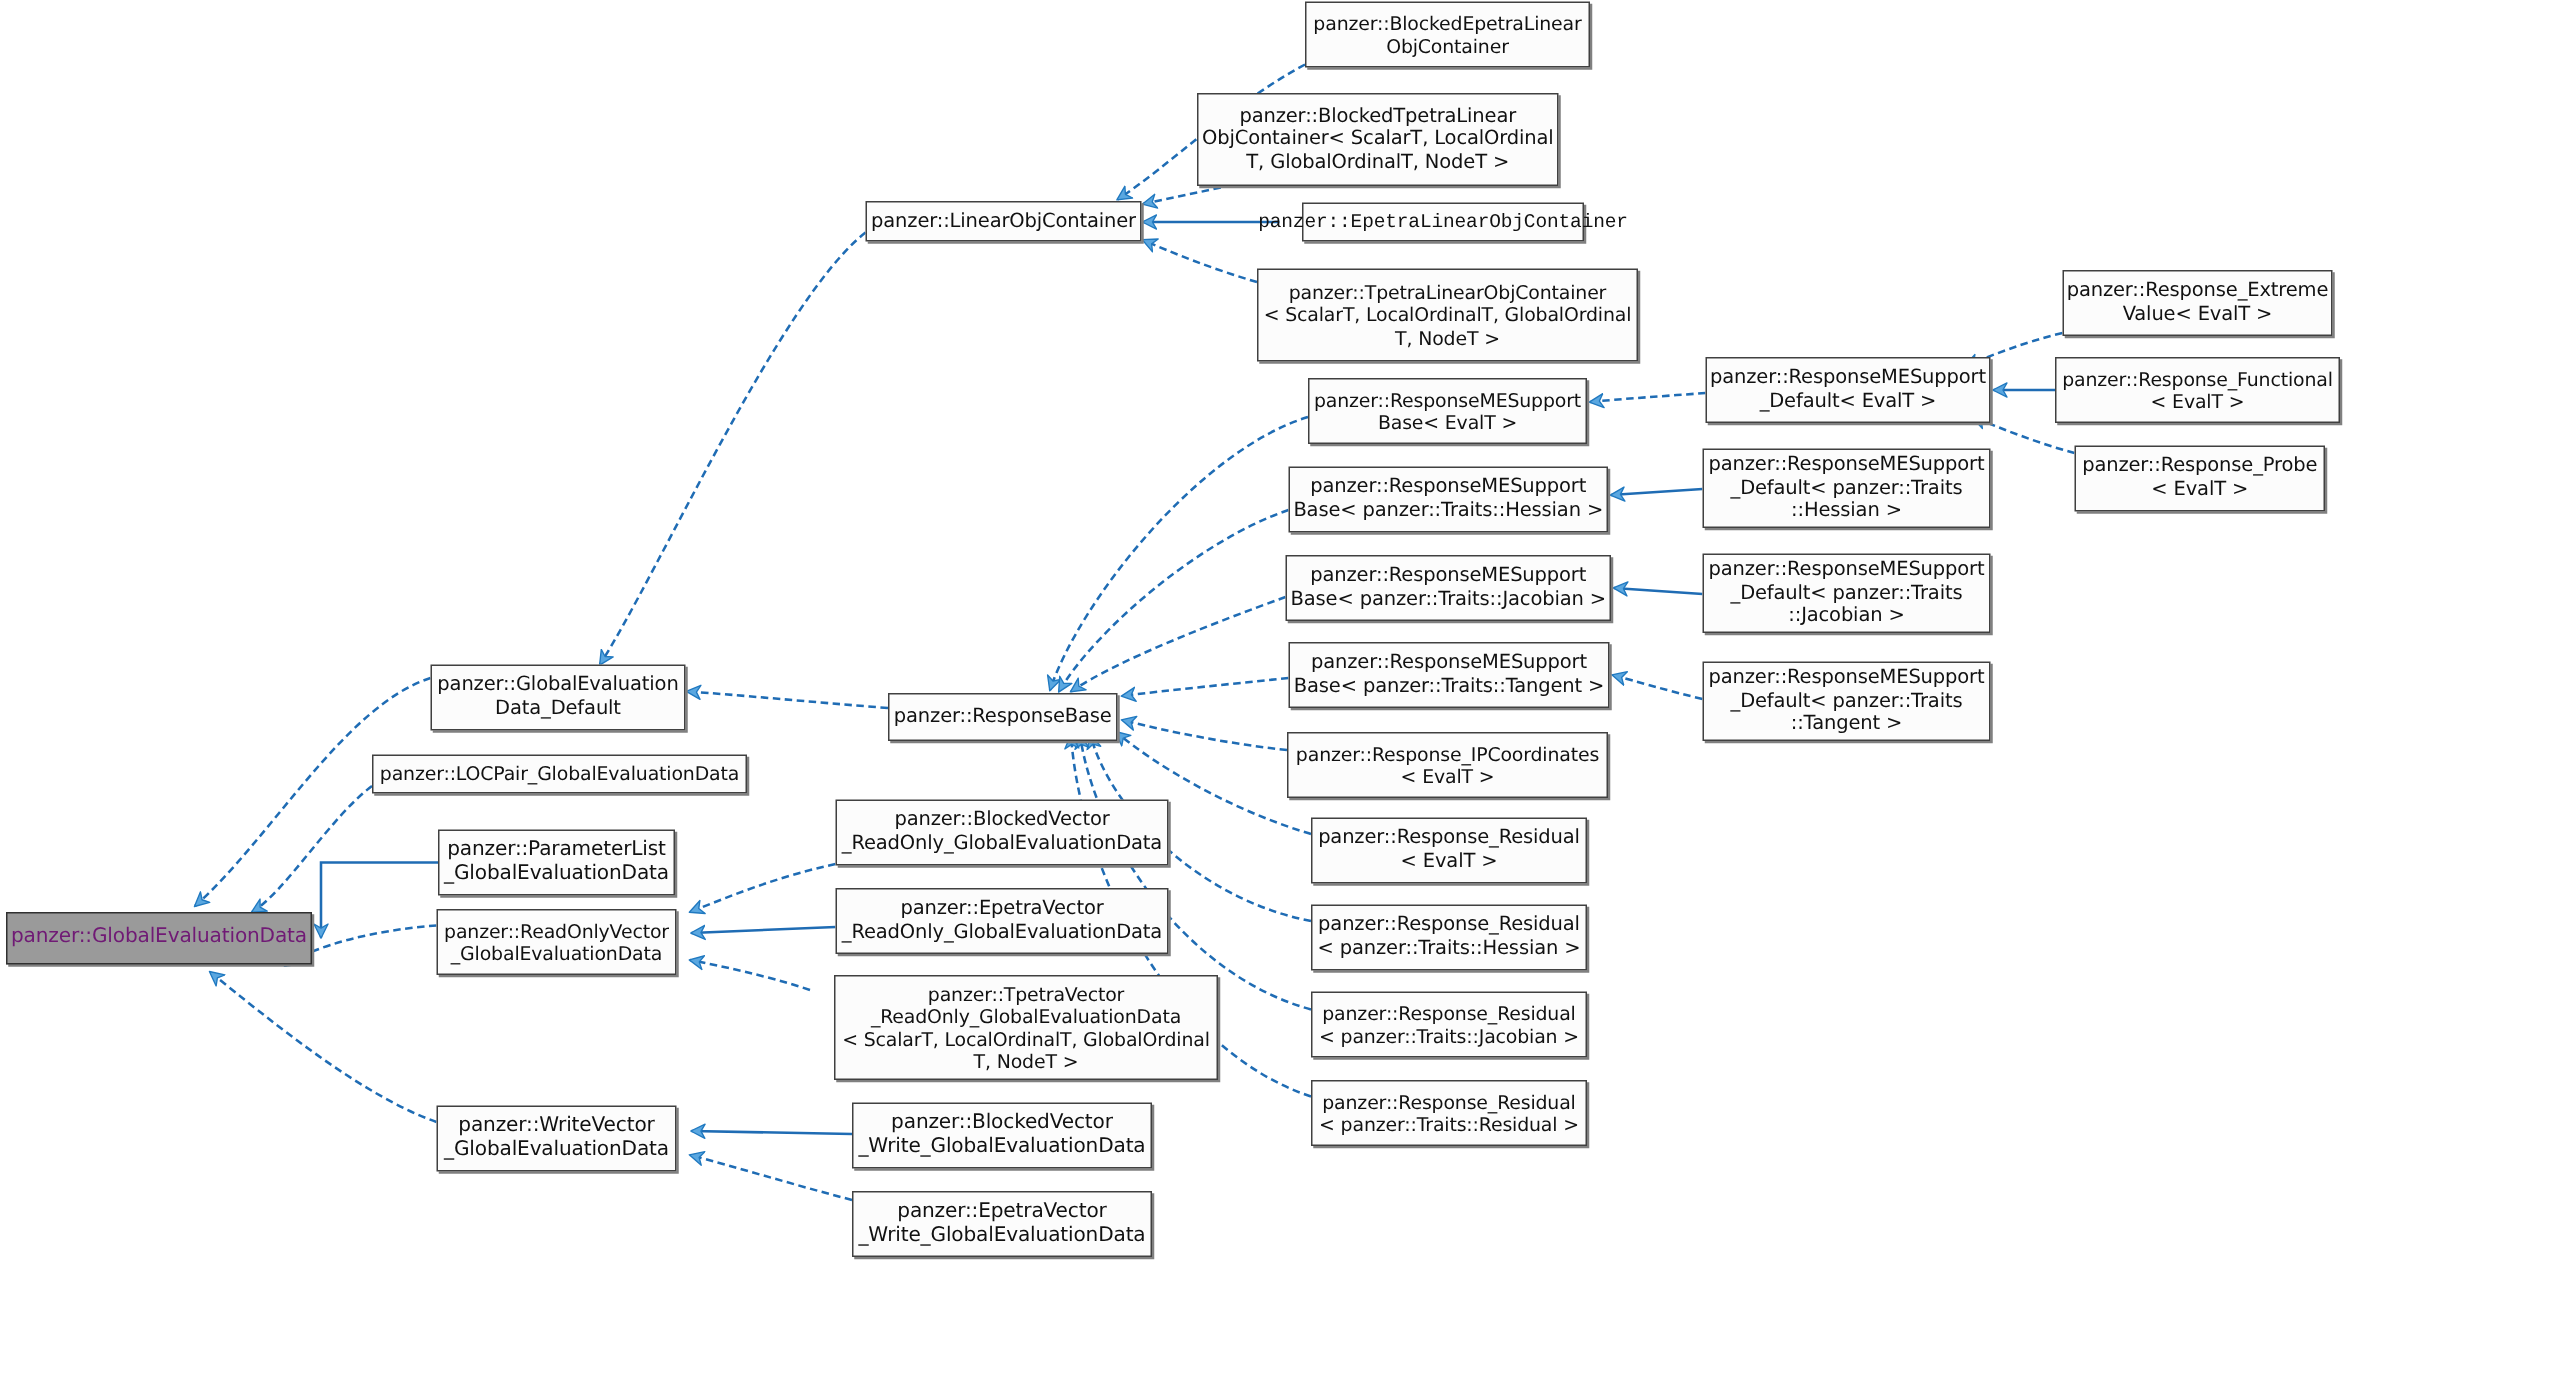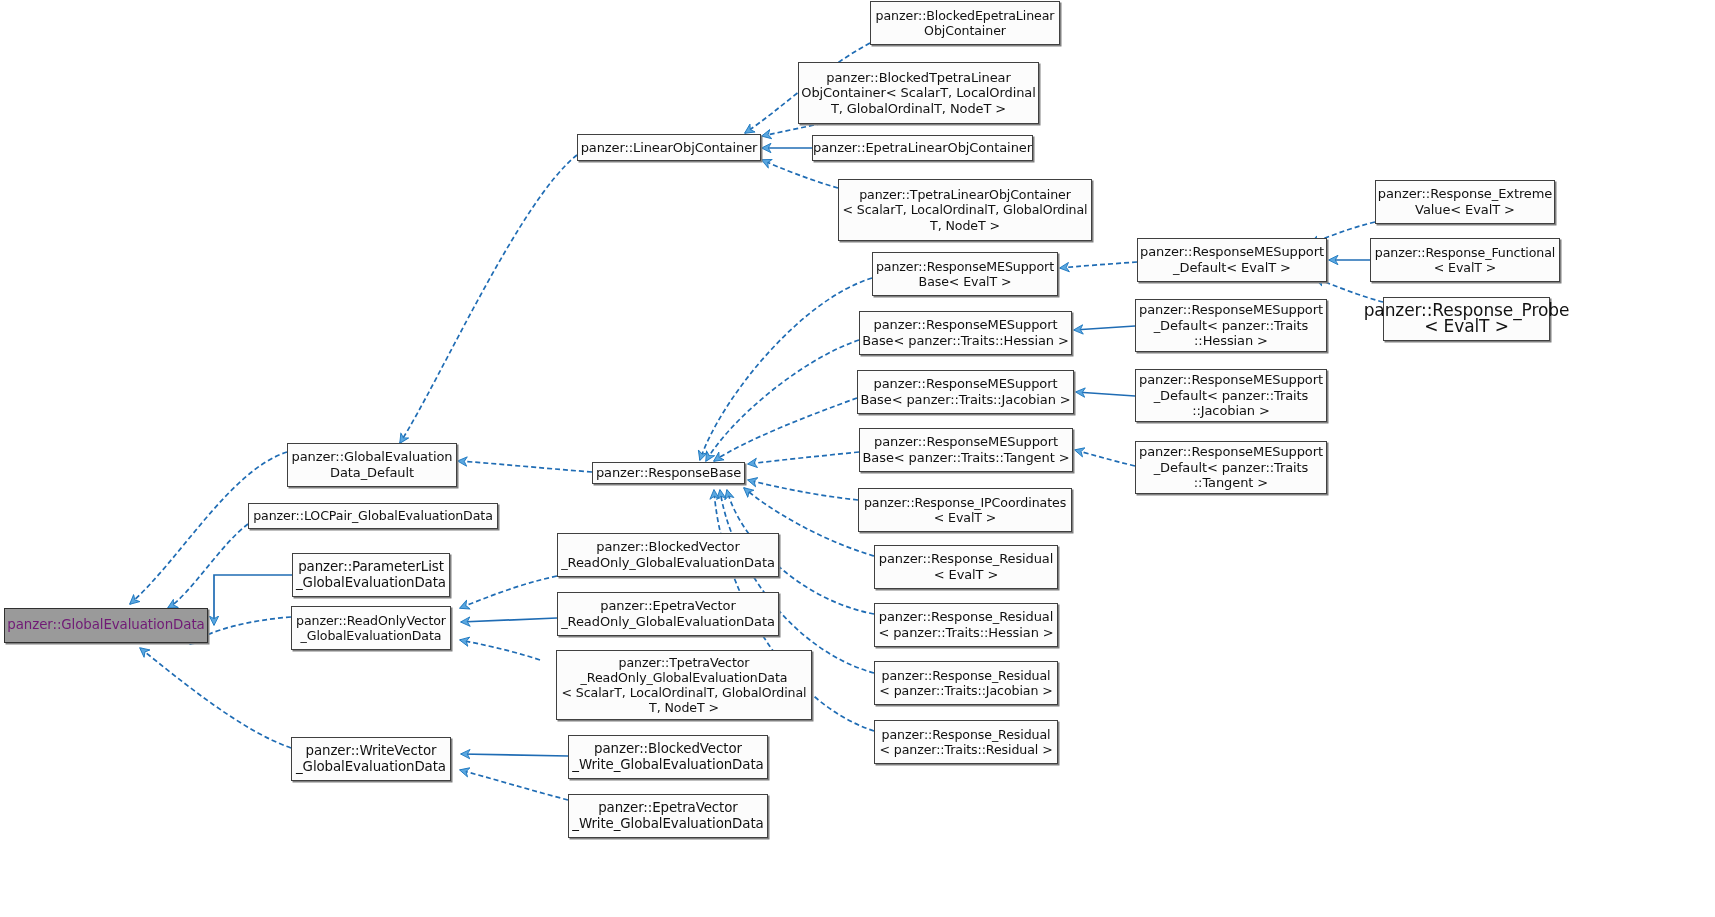--- a/index.html
+++ b/index.html
@@ -71,25 +71,25 @@
       <div class="node" style="left: 291px; top: 606px; width: 160px; height: 44px;"><span style="font-size: 12.6px; line-height: 15.12px;">panzer::ReadOnlyVector
 _GlobalEvaluationData</span></div>
       <div class="node" style="left: 291px; top: 737px; width: 160px; height: 44px;"><span style="font-size: 13.4px; line-height: 16.08px;">panzer::WriteVector
 _GlobalEvaluationData</span></div>
       <div class="node" style="left: 577px; top: 134px; width: 184px; height: 27px;"><span style="font-size: 13px; line-height: 15.6px;">panzer::LinearObjContainer</span></div>
       <div class="node" style="left: 870px; top: 1px; width: 190px; height: 44px;"><span style="font-size: 12.6px; line-height: 15.12px;">panzer::BlockedEpetraLinear
 ObjContainer</span></div>
       <div class="node" style="left: 798px; top: 62px; width: 241px; height: 62px;"><span style="font-size: 13px; line-height: 15.6px;">panzer::BlockedTpetraLinear
 ObjContainer&lt; ScalarT, LocalOrdinal
 T, GlobalOrdinalT, NodeT &gt;</span></div>
-      <div class="node" style="left: 812px; top: 135px; width: 221px; height: 26px;"><span style="font-size: 13px; line-height: 15.6px;">panzer::EpetraLinearObjContainer</span></div>
+      <div class="node" style="left: 868px; top: 135px; width: 188px; height: 26px; font-family: Liberation Mono, monospace;"><span style="font-size: 13px; line-height: 15.6px;">panzer::EpetraLinearObjContainer</span></div>
       <div class="node" style="left: 838px; top: 179px; width: 254px; height: 62px;"><span style="font-size: 12.6px; line-height: 15.12px;">panzer::TpetraLinearObjContainer
 &lt; ScalarT, LocalOrdinalT, GlobalOrdinal
 T, NodeT &gt;</span></div>
-      <div class="node" style="left: 592px; top: 462px; width: 153px; height: 22px;"><span style="font-size: 13px; line-height: 15.6px;">panzer::ResponseBase</span></div>
+      <div class="node" style="left: 592px; top: 462px; width: 153px; height: 32px;"><span style="font-size: 13px; line-height: 15.6px;">panzer::ResponseBase</span></div>
       <div class="node" style="left: 872px; top: 252px; width: 186px; height: 44px;"><span style="font-size: 12.6px; line-height: 15.12px;">panzer::ResponseMESupport
 Base&lt; EvalT &gt;</span></div>
       <div class="node" style="left: 859px; top: 311px; width: 213px; height: 44px;"><span style="font-size: 13px; line-height: 15.6px;">panzer::ResponseMESupport
 Base&lt; panzer::Traits::Hessian &gt;</span></div>
       <div class="node" style="left: 857px; top: 370px; width: 217px; height: 44px;"><span style="font-size: 13px; line-height: 15.6px;">panzer::ResponseMESupport
 Base&lt; panzer::Traits::Jacobian &gt;</span></div>
       <div class="node" style="left: 859px; top: 428px; width: 214px; height: 44px;"><span style="font-size: 13px; line-height: 15.6px;">panzer::ResponseMESupport
 Base&lt; panzer::Traits::Tangent &gt;</span></div>
       <div class="node" style="left: 858px; top: 488px; width: 214px; height: 44px;"><span style="font-size: 12.6px; line-height: 15.12px;">panzer::Response_IPCoordinates
 &lt; EvalT &gt;</span></div>
@@ -109,21 +109,21 @@
       <div class="node" style="left: 1135px; top: 369px; width: 192px; height: 53px;"><span style="font-size: 13px; line-height: 15.6px;">panzer::ResponseMESupport
 _Default&lt; panzer::Traits
 ::Jacobian &gt;</span></div>
       <div class="node" style="left: 1135px; top: 441px; width: 192px; height: 53px;"><span style="font-size: 13px; line-height: 15.6px;">panzer::ResponseMESupport
 _Default&lt; panzer::Traits
 ::Tangent &gt;</span></div>
       <div class="node" style="left: 1375px; top: 180px; width: 180px; height: 44px;"><span style="font-size: 13px; line-height: 15.6px;">panzer::Response_Extreme
 Value&lt; EvalT &gt;</span></div>
       <div class="node" style="left: 1370px; top: 238px; width: 190px; height: 44px;"><span style="font-size: 12.6px; line-height: 15.12px;">panzer::Response_Functional
 &lt; EvalT &gt;</span></div>
-      <div class="node" style="left: 1383px; top: 297px; width: 167px; height: 44px;"><span style="font-size: 17px; line-height: 15.6px;">panzer::Response_Probe
+      <div class="node" style="left: 1383px; top: 297px; width: 167px; height: 44px;"><span style="font-size: 13px; line-height: 15.6px;">panzer::Response_Probe
 &lt; EvalT &gt;</span></div>
       <div class="node" style="left: 557px; top: 533px; width: 222px; height: 44px;"><span style="font-size: 13px; line-height: 15.6px;">panzer::BlockedVector
 _ReadOnly_GlobalEvaluationData</span></div>
       <div class="node" style="left: 557px; top: 592px; width: 222px; height: 44px;"><span style="font-size: 13px; line-height: 15.6px;">panzer::EpetraVector
 _ReadOnly_GlobalEvaluationData</span></div>
       <div class="node" style="left: 556px; top: 650px; width: 256px; height: 70px;"><span style="font-size: 12.6px; line-height: 15.12px;">panzer::TpetraVector
 _ReadOnly_GlobalEvaluationData
 &lt; ScalarT, LocalOrdinalT, GlobalOrdinal
 T, NodeT &gt;</span></div>
       <div class="node" style="left: 568px; top: 735px; width: 200px; height: 44px;"><span style="font-size: 13.4px; line-height: 16.08px;">panzer::BlockedVector

